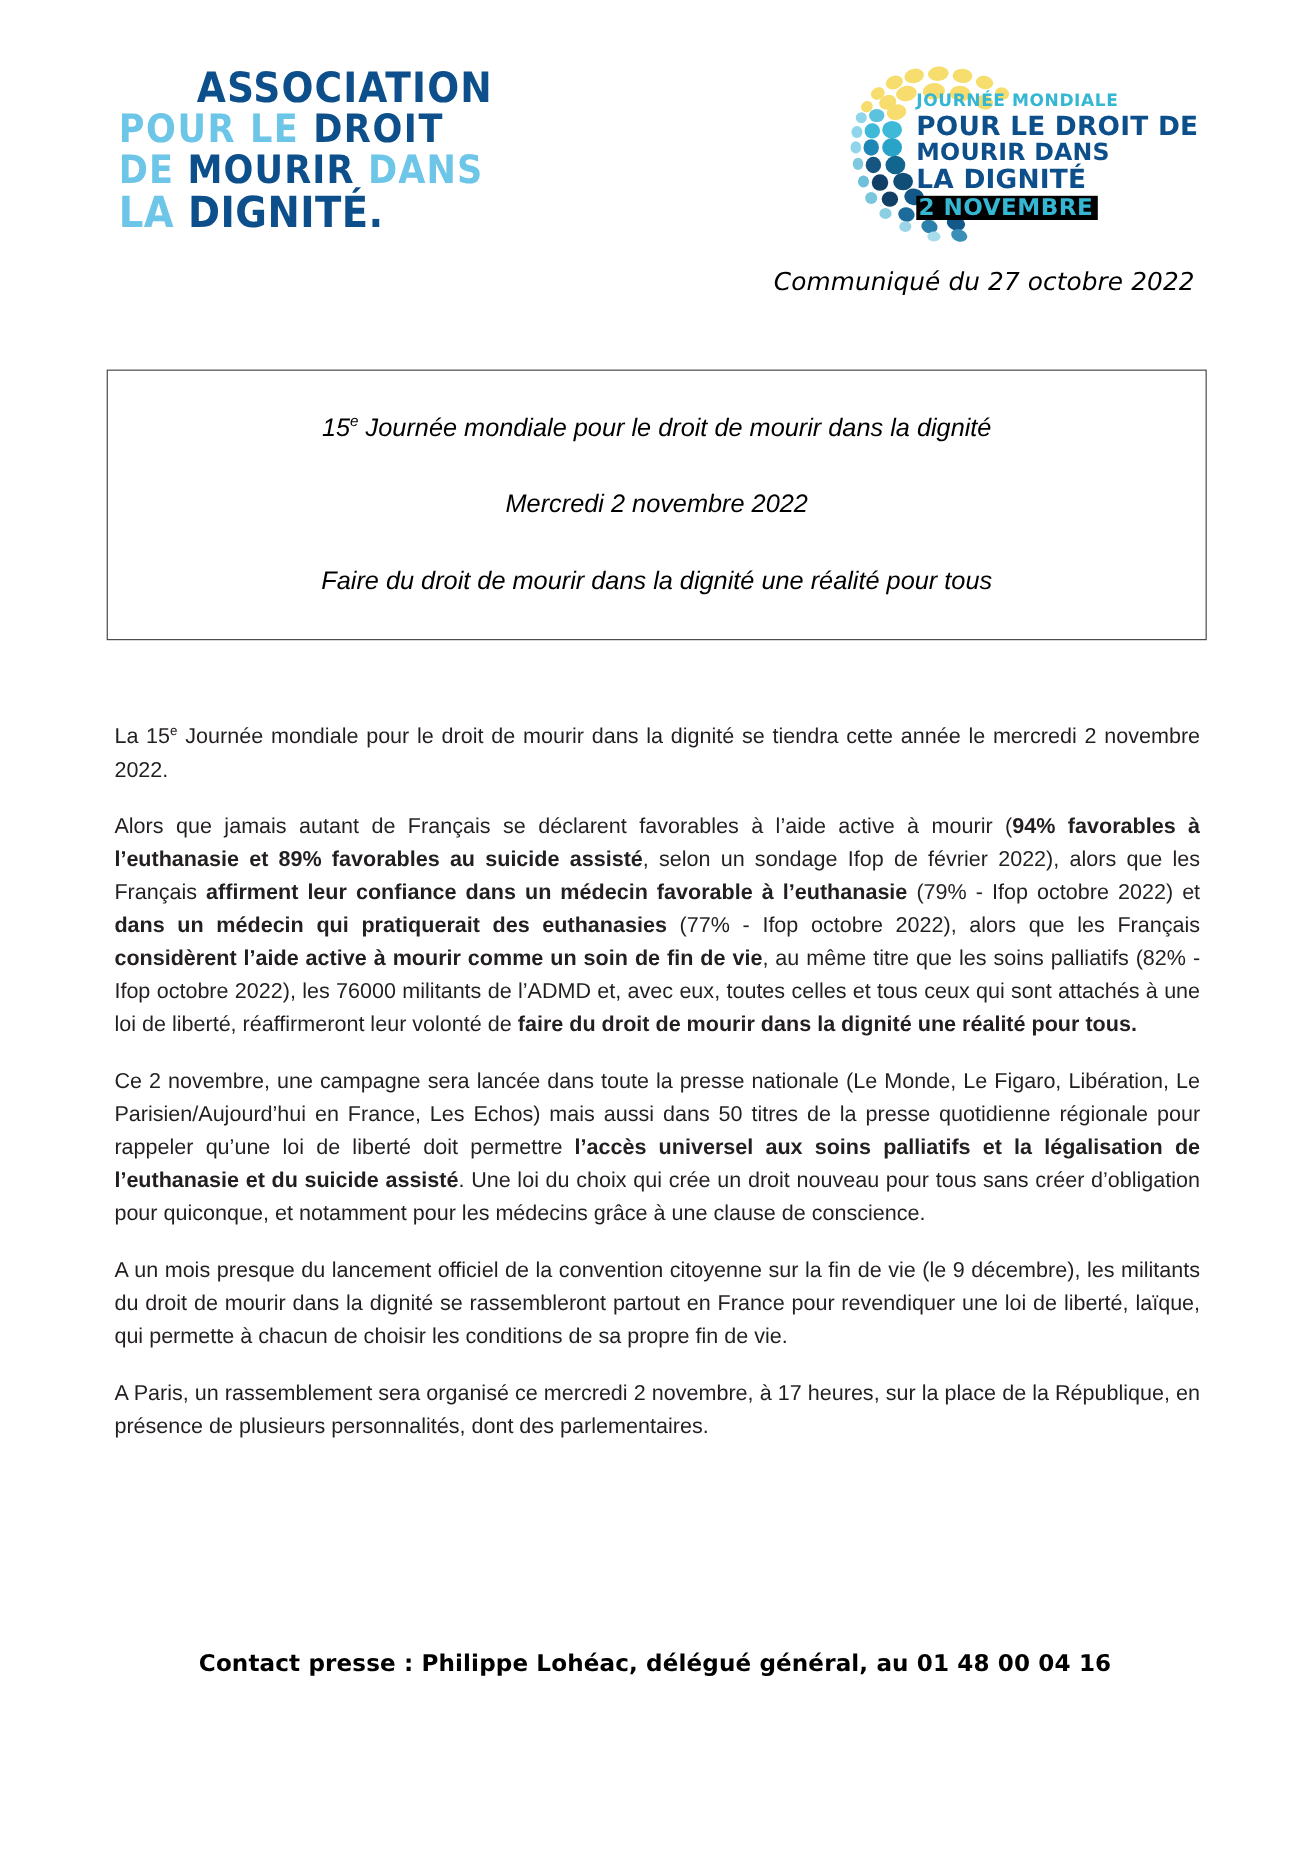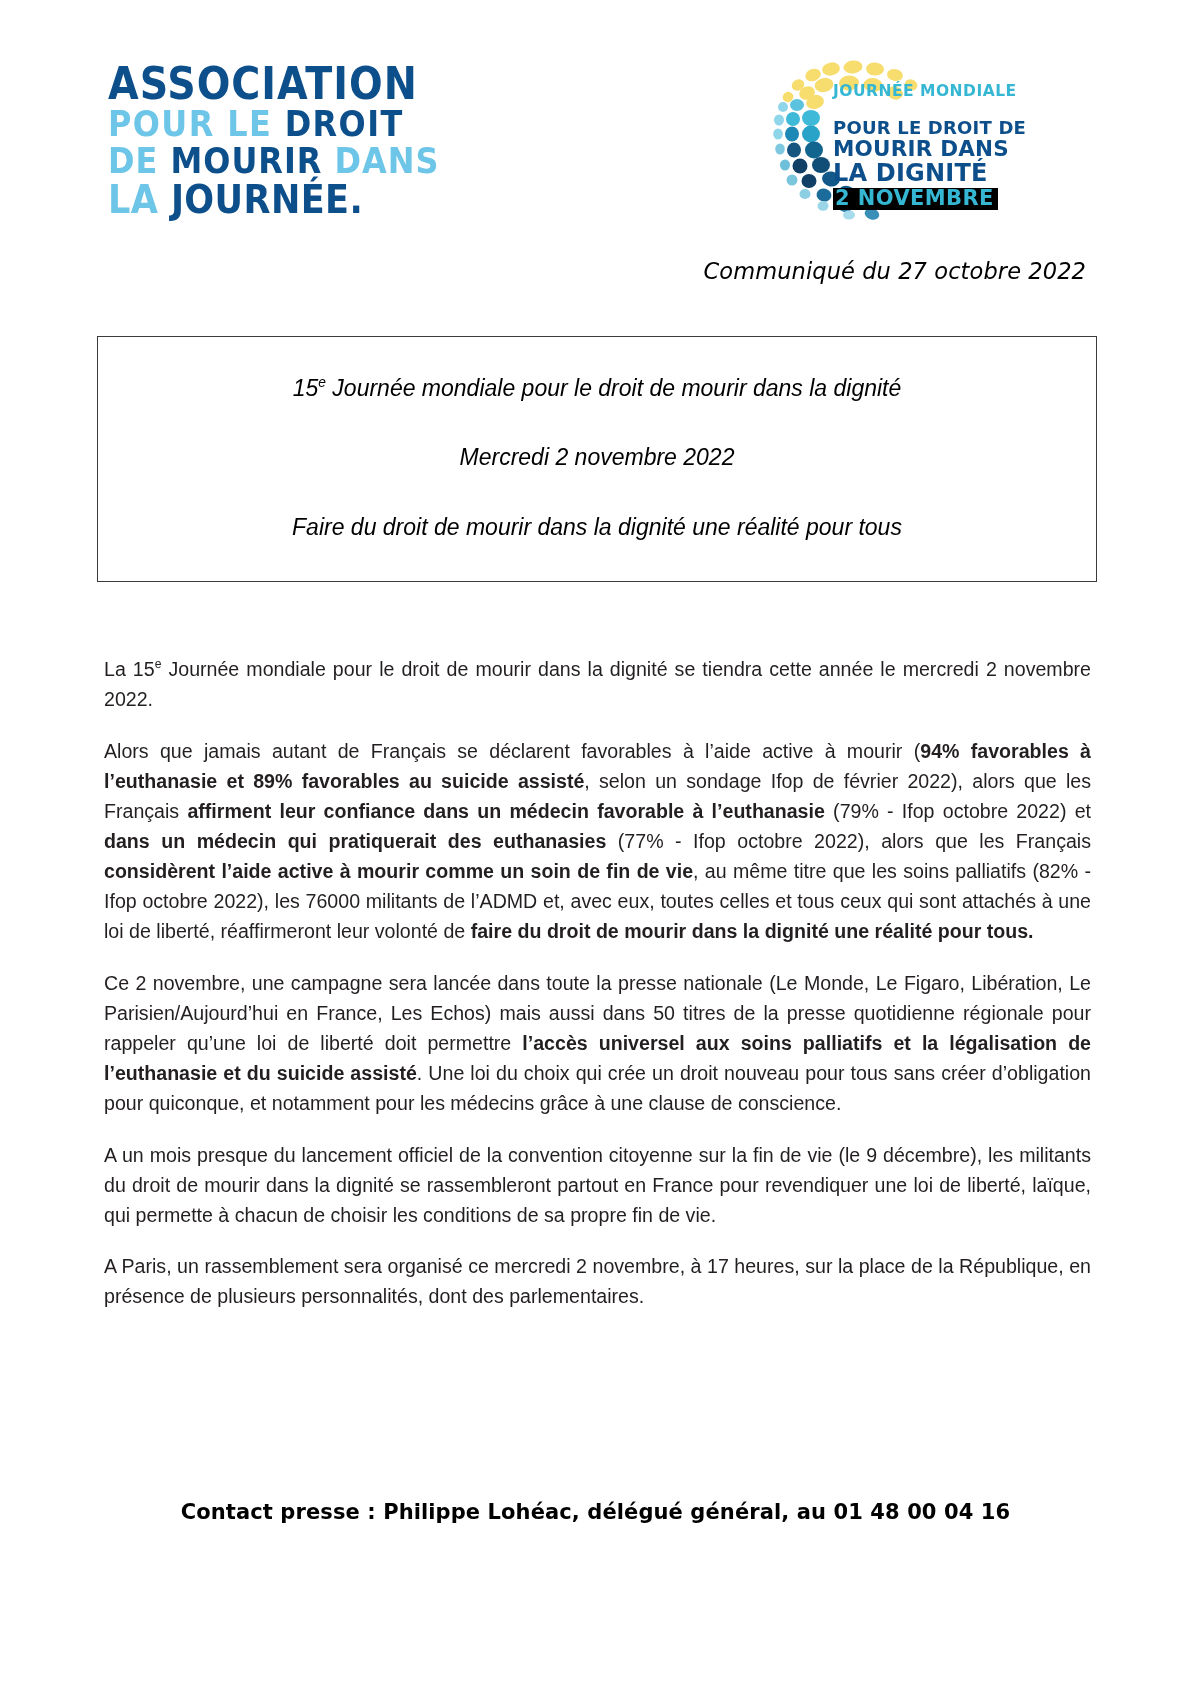--- a/index.html
+++ b/index.html
@@ -40,21 +40,21 @@
     width: 340px;
   }
   .admd-logo .lrow {
     font-family: "DejaVu Sans", sans-serif;
     font-weight: bold;
     font-stretch: condensed;
     letter-spacing: 0.5px;
     line-height: 0.98;
     white-space: nowrap;
   }
-  .admd-logo .l1 { font-size: 44px; letter-spacing: 1.0px; }
+  .admd-logo .l1 { font-size: 38px; letter-spacing: 1.0px; text-align: right; }
   .admd-logo .l2 { font-size: 35.5px; letter-spacing: 1.4px; margin-top: 2px; }
   .admd-logo .l3 { font-size: 35.5px; letter-spacing: 1.0px; margin-top: 2px; }
   .admd-logo .l4 { font-size: 39px; letter-spacing: 0.4px; margin-top: 2px; }
   .dk { color: #0d4f8b; }
   .lt { color: #6dc5e8; }
   .yellow-bar {
     position: absolute;
     left: 0px;
     top: 141px;
     width: 330px;
@@ -83,38 +83,38 @@
     position: absolute;
     left: 76px;
     top: 36px;
     width: 204px;
     font-family: "DejaVu Sans", sans-serif;
     font-weight: bold;
     line-height: 1.02;
     white-space: nowrap;
   }
   .jmd-text .t1 { font-size: 15.5px; color: #35b7d3; letter-spacing: 0.5px; }
-  .jmd-text .t2 { font-size: 18px; color: #0d4f8b; letter-spacing: 0.2px; margin-top: 19px;}
+  .jmd-text .t2 { font-size: 24px; color: #0d4f8b; letter-spacing: 0.2px; margin-top: 3px;}
   .jmd-text .t3 { font-size: 21.5px; color: #0d4f8b; letter-spacing: 0.2px; margin-top: 1px;}
   .jmd-text .t4 { font-size: 24px; color: #0d4f8b; letter-spacing: 0.2px; margin-top: 1px;}
   .jmd-text .t5 {
     font-size: 21px;
     color: #35b7d3;
     letter-spacing: 0.4px;
     margin-top: 2px;
     background: #000000;
     display: inline-block;
     padding: 0 4px 1px 2px;
   }
 
   
   .communique-date {
     position: absolute;
     right: 105px;
-    top: 258px;
+    top: 244px;
     font-family: "DejaVu Sans", sans-serif;
     font-style: italic;
     font-size: 22.5px;
     color: #000000;
     letter-spacing: 0.1px;
     white-space: nowrap;
   }
 
   
   .title-box {
@@ -192,21 +192,21 @@
         <div class="lrow l1">
           <span class="dk">ASSOCIATION</span>
         </div>
         <div class="lrow l2">
           <span class="lt">POUR LE </span><span class="dk">DROIT</span>
         </div>
         <div class="lrow l3">
           <span class="lt">DE </span><span class="dk">MOURIR </span><span class="lt">DANS</span>
         </div>
         <div class="lrow l4">
-          <span class="lt">LA </span><span class="dk">JOURNÉE.</span>
+          <span class="lt">LA </span><span class="dk">DIGNITÉ.</span>
         </div>
       </div>
     </div>
 
     <div class="jmd-logo">
       <svg class="globe" viewBox="0 0 175 175">
         <g>
 
           <ellipse cx="74" cy="21" rx="9" ry="6.5" fill="#f7dd6e" transform="rotate(-12 74 21)"></ellipse>
           <ellipse cx="96" cy="19" rx="9.5" ry="6.5" fill="#f7dd6e" transform="rotate(-6 96 19)"></ellipse>

